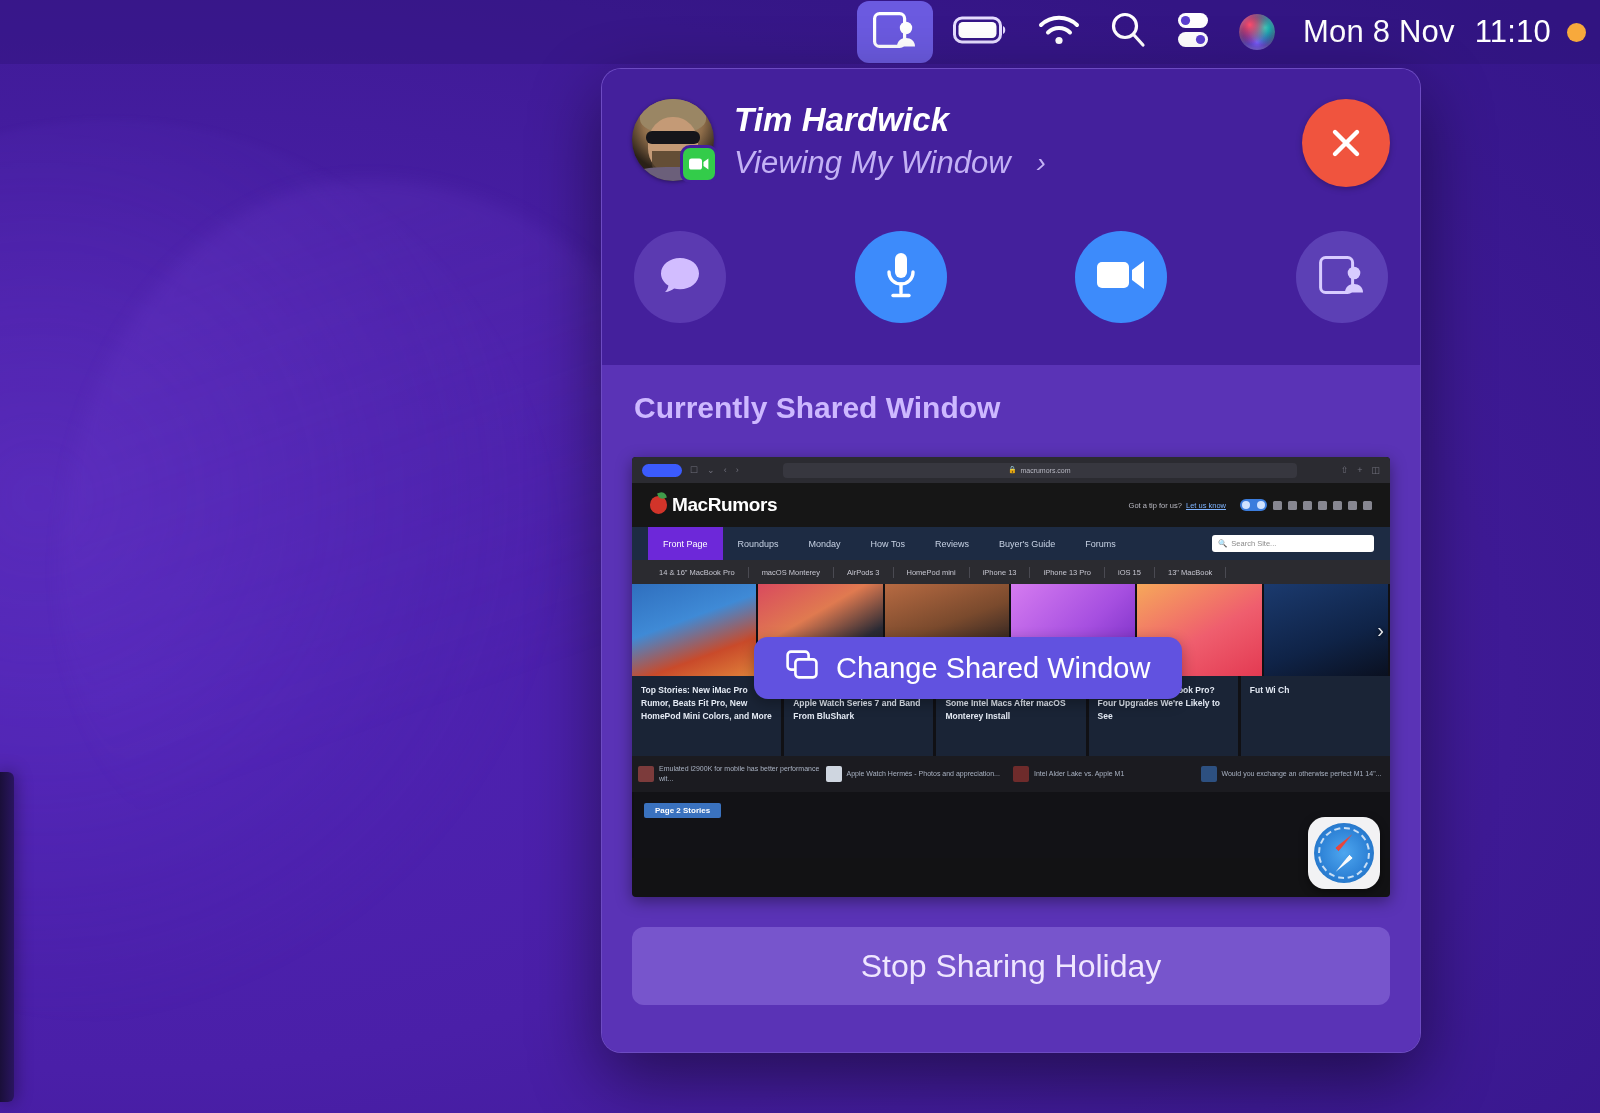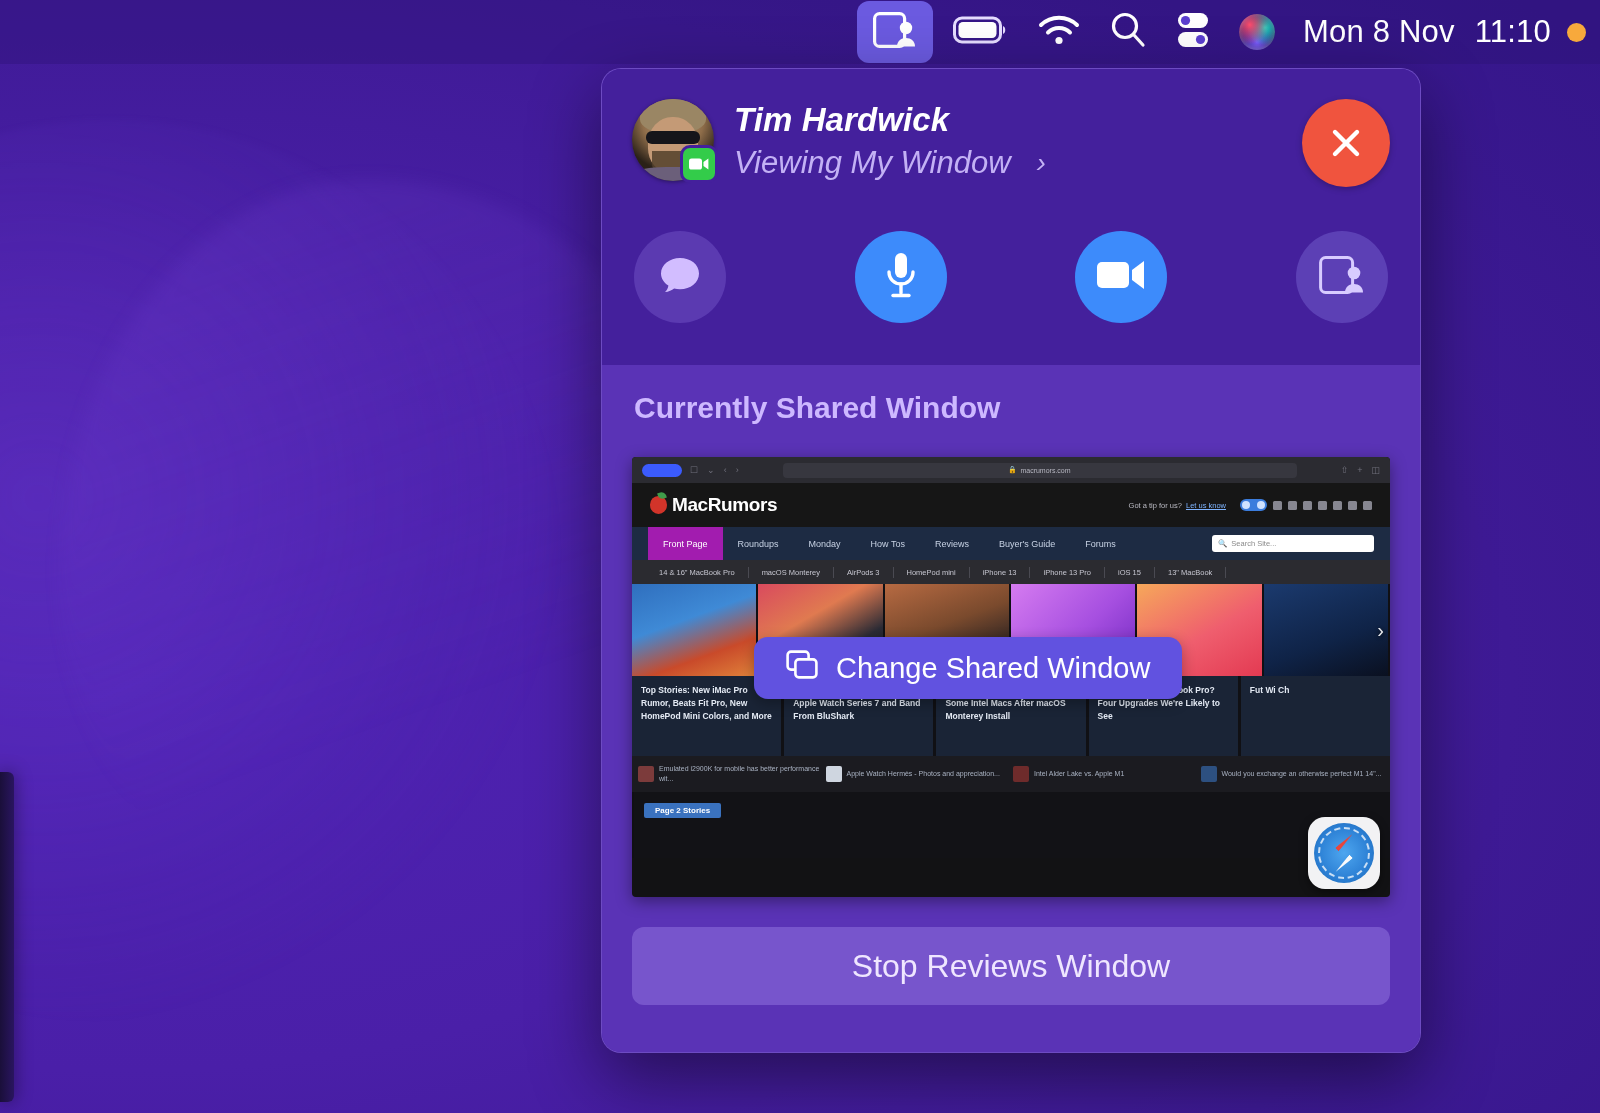--- a/index.html
+++ b/index.html
@@ -174,21 +174,21 @@
   .mr-toggle:after{right:2px;}
   .sico{width:9px;height:9px;background:#9a9aa6;border-radius:1.5px;opacity:.85;}
   .mr-nav{
     height:33px;background:#1d2b43;display:flex;align-items:center;
     padding:0 16px;gap:0;
   }
   .nv{
     color:#c7d2e4;font-size:9px;padding:0 15px;height:33px;
     display:flex;align-items:center;white-space:nowrap;
   }
-  .nv.sel{background:#a21caf;color:#fff;}
+  .nv.sel{background:#6d28d9;color:#fff;}
   .mr-search{
     margin-left:auto;width:150px;height:17px;background:#fff;border-radius:3px;
     display:flex;align-items:center;padding:0 6px;gap:4px;
     font-size:7.5px;color:#8b8b8b;
   }
   .mr-sub{
     height:24px;background:#2b2b30;display:flex;align-items:center;
     padding:0 14px;
   }
   .sv{
@@ -562,16 +562,16 @@
           <div class="needle">
             <span class="red"></span>
               <span class="white"></span>
           </div>
         </div>
       </div>
 
     </div>
 
     <div class="stop-btn">
-      <span>Stop Reviews Window</span>
+      <span>Stop Sharing Holiday</span>
     </div>
   </div>
 </div>
 
 </body></html>

